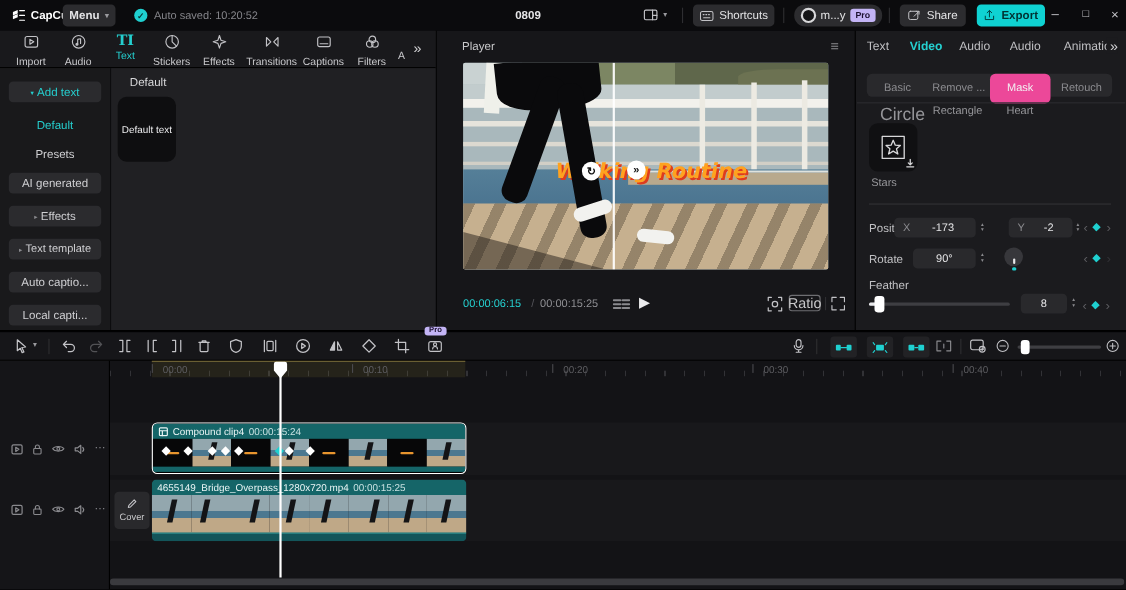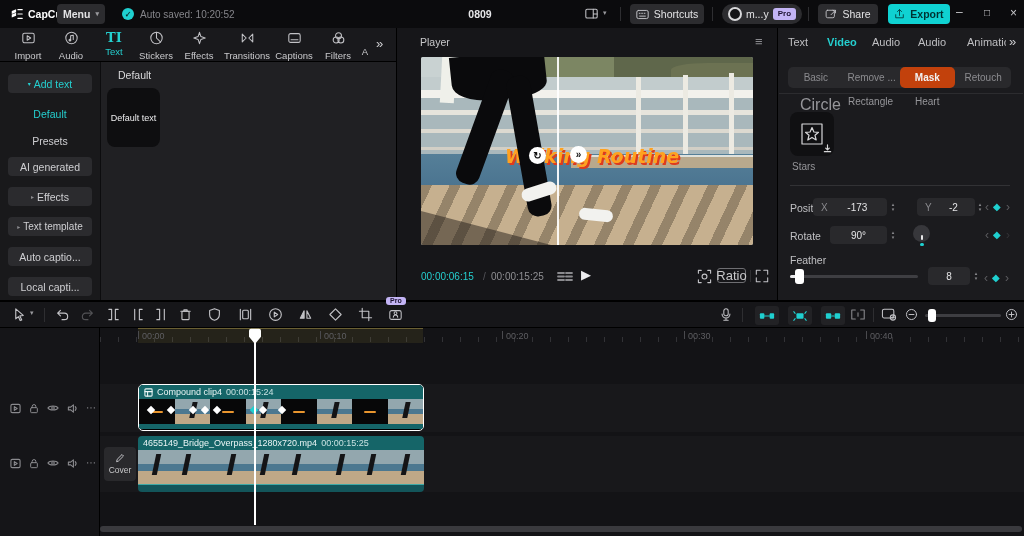--- a/index.html
+++ b/index.html
@@ -32,38 +32,38 @@
   .leg { background:#0a0a0c; border-radius:10px; }
   .shoe { background:#f2f2ef; border-radius:7px; }
   .handle { width:17px; height:17px; border-radius:50%; background:#fff; color:#111;
             display:flex; align-items:center; justify-content:center; font-size:10px; font-weight:bold; }
 
   
   #inspector { left:778px; top:28px; width:246px; height:272px; background:#1b1b1e; }
   .itab { font-size:11px; color:#bfbfc2; }
   .itab.active { color:#25cfcf; font-weight:bold; }
   .seg { font-size:10px; color:#8b8b8f; display:flex; align-items:center; justify-content:center;
-         flex:1; height:21px; border-radius:5px; }
-  .seg.active { background:#c2410c; color:#f2f2f3; font-weight:bold; }
+         flex:1; height:27px; border-radius:5px; }
+  .seg.active { background:#ec4899; color:#f2f2f3; font-weight:normal; }
   .valbox { background:#29292c; border-radius:4px; height:18px; display:flex; align-items:center;
             font-size:10px; color:#e4e4e6; }
   .stepper { width:10px; height:18px; display:flex; flex-direction:column; align-items:center;
              justify-content:center; color:#8a8a8e; font-size:5px; line-height:5px; }
   .kf-arrow { color:#5d5d61; font-size:12px; line-height:18px; }
   .kf-d { color:#1fd0d0; font-size:10px; line-height:18px; }
 
   
   #toolbar { left:0; top:301px; width:1024px; height:27px; background:#161619;
              border-top:1px solid #000; border-bottom:1px solid #000; }
   .tgl { width:24px; height:19px; border-radius:3px; background:#222225;
          display:flex; align-items:center; justify-content:center; }
 
   
   #timeline { left:0; top:328px; width:1024px; height:208px; background:#131316; }
-  .rlabel { position:absolute; top:3px; font-size:9px; color:#5e5e62; display:flex; gap:3px; align-items:flex-start;}
+  .rlabel { position:absolute; top:3px; font-size:9px; color:#5e5e62; display:flex; gap:9px; align-items:flex-start;}
   .rtick { width:1px; height:8px; background:#4a4a4e; display:inline-block; }
   .clip-h { height:14px; background:#156568; display:flex; align-items:center; gap:4px;
             padding:0 5px; font-size:9px; color:#eaf5f5; white-space:nowrap; overflow:hidden; }
   .clip-h .dur { color:#c9e2e2; }
   .cell { flex:1; height:100%; position:relative; overflow:hidden; }
   .cell.dash { background:#070708; }
   .cell.dash::after { content:""; position:absolute; left:50%; top:50%; width:12px; height:2px;
                       margin:-1px 0 0 -6px; background:#e8952e; border-radius:1px; }
   .cell.thumb { background:linear-gradient(180deg,#93a7ae 0 42%,#4c7890 42% 62%,#bfa887 62% 100%); }
   .fig { position:absolute; left:46%; top:12%; width:5px; height:62%; background:#141416; transform:skewX(-12deg); }

